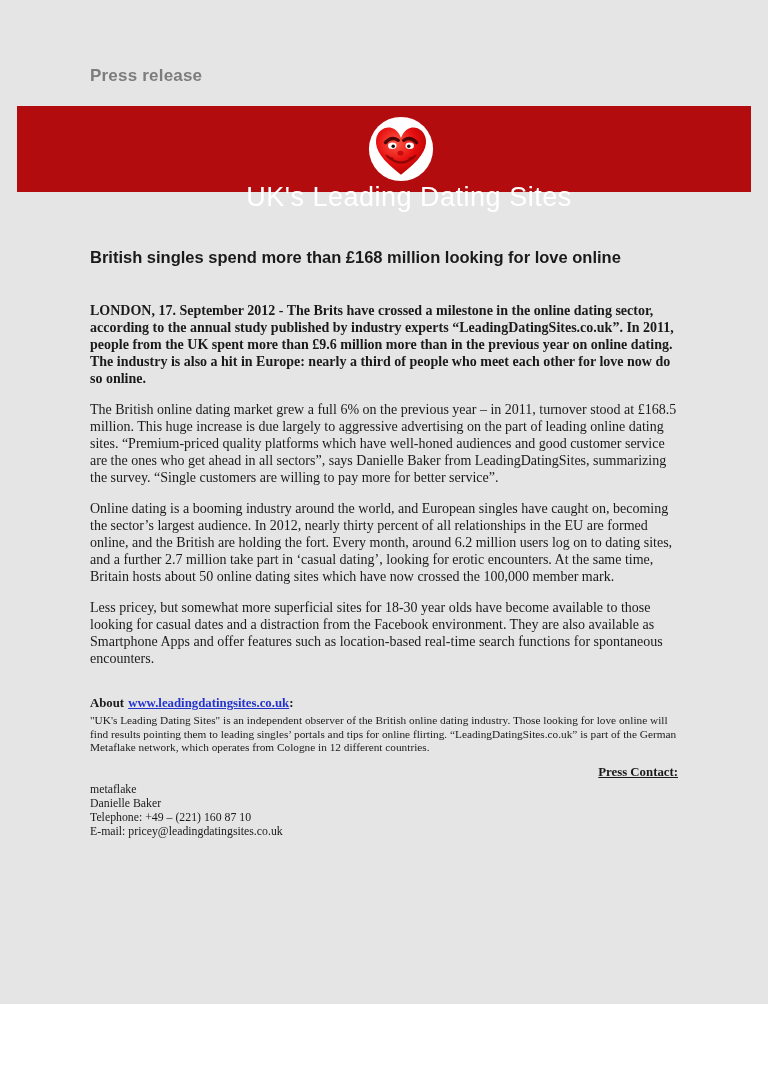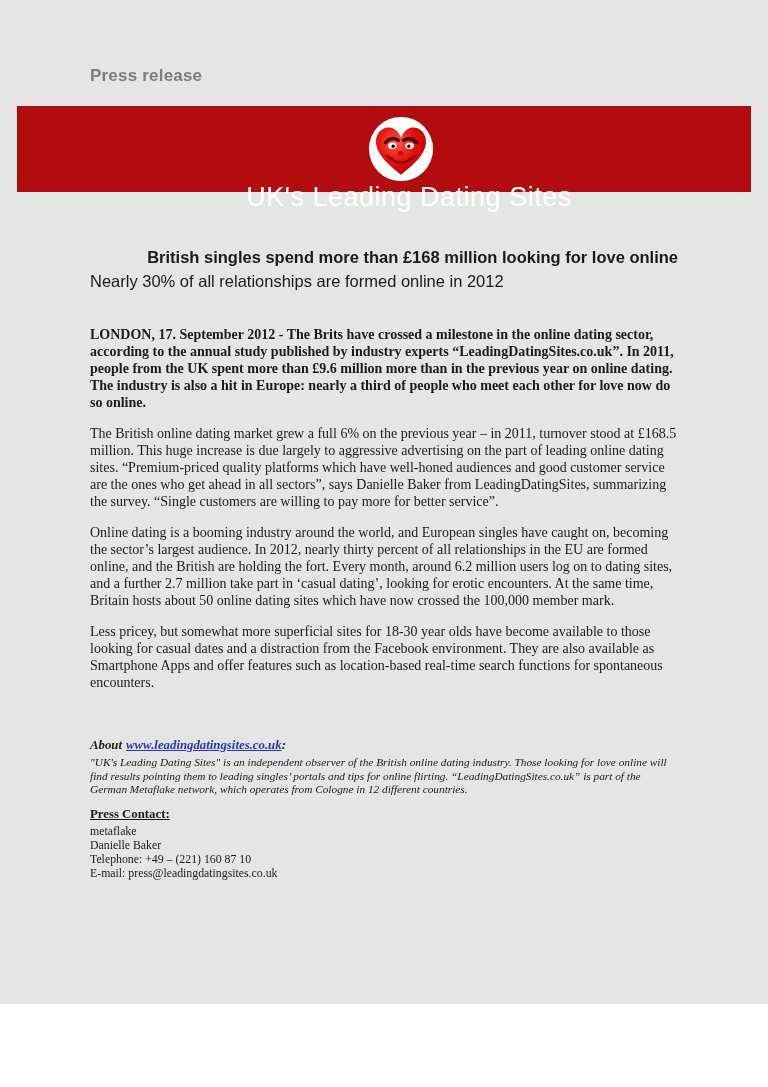--- a/index.html
+++ b/index.html
@@ -54,37 +54,36 @@
     top: 245px;
     left: 90px;
     width: 588px;
   }
   .headline {
     font-family: "Liberation Sans", sans-serif;
     font-weight: bold;
     font-size: 16.5px;
     line-height: 24px;
     margin: 0;
-    text-align: right;
   }
   .subhead {
     font-family: "Liberation Sans", sans-serif;
     font-weight: normal;
     font-size: 16.5px;
     line-height: 24px;
     margin: 0;
   }
   .paras { margin-top: 33px; }
   p.para {
     font-size: 14px;
     line-height: 17px;
     margin: 0 0 14px 0;
   }
   p.lead { font-weight: bold; margin-top: 10px; }
-  .about { margin-top: 46px; font-style: italic; }
+  .about { margin-top: 28px; }
   .about-heading {
     font-size: 12.8px;
     font-weight: bold;
     line-height: 16px;
   }
   .about-label { margin-right: 4px; }
   .about-link {
     color: #2333cc;
     font-weight: bold;
     text-decoration: underline;
@@ -94,20 +93,21 @@
     font-size: 11.3px;
     line-height: 13.6px;
     margin-top: 3px;
   }
   .contact-heading {
     margin-top: 9px;
     font-size: 12.8px;
     font-weight: bold;
     text-decoration: underline;
     line-height: 16px;
+    text-align: right;
   }
   .contact-lines {
     margin-top: 2px;
     font-size: 11.8px;
     line-height: 14px;
   }
 </style>
 </head>
 <body>
 
@@ -136,21 +136,20 @@
       <path d="M22,44.5 Q36,57 50,44.5" stroke="#8f0606" stroke-width="2.6" fill="none" stroke-linecap="round"></path>
       <path d="M20,43 Q23,46.5 27,46" stroke="#8f0606" stroke-width="1.6" fill="none" stroke-linecap="round"></path>
       <path d="M52,43 Q49,46.5 45,46" stroke="#8f0606" stroke-width="1.6" fill="none" stroke-linecap="round"></path>
     </svg>
     <div class="banner-title">UK's Leading Dating Sites</div>
   </div>
 
   <div class="content">
 
     <h1 class="headline">British singles spend more than £168 million looking for love online</h1>
-    <h2 class="subhead">Nearly 30% of all relationships are formed online in 2012</h2>
 
     <div class="paras">
       <p class="para lead">LONDON, 17. September 2012 - The Brits have crossed a milestone in the online dating sector, according to the annual study published by industry experts “LeadingDatingSites.co.uk”. In 2011, people from the UK spent more than £9.6 million more than in the previous year on online dating. The industry is also a hit in Europe: nearly a third of people who meet each other for love now do so online.</p>
       <p class="para">The British online dating market grew a full 6% on the previous year – in 2011, turnover stood at £168.5 million. This huge increase is due largely to aggressive advertising on the part of leading online dating sites. “Premium-priced quality platforms which have well-honed audiences and good customer service are the ones who get ahead in all sectors”, says Danielle Baker from LeadingDatingSites, summarizing the survey. “Single customers are willing to pay more for better service”.</p>
       <p class="para">Online dating is a booming industry around the world, and European singles have caught on, becoming the sector’s largest audience. In 2012, nearly thirty percent of all relationships in the EU are formed online, and the British are holding the fort. Every month, around 6.2 million users log on to dating sites, and a further 2.7 million take part in ‘casual dating’, looking for erotic encounters. At the same time, Britain hosts about 50 online dating sites which have now crossed the 100,000 member mark.</p>
       <p class="para">Less pricey, but somewhat more superficial sites for 18-30 year olds have become available to those looking for casual dates and a distraction from the Facebook environment. They are also available as Smartphone Apps and offer features such as location-based real-time search functions for spontaneous encounters.</p>
     </div>
 
     <div class="about">
       <div class="about-heading">
@@ -158,17 +157,17 @@
       </div>
       <div class="about-text">"UK's Leading Dating Sites" is an independent observer of the British online dating industry. Those looking for love online will find results pointing them to leading singles’ portals and tips for online flirting. “LeadingDatingSites.co.uk” is part of the German Metaflake network, which operates from Cologne in 12 different countries.</div>
     </div>
 
     <div class="contact-heading">Press Contact:</div>
 
     <div class="contact-lines">
       <div>metaflake</div>
       <div>Danielle Baker</div>
       <div>Telephone: +49 – (221) 160 87 10</div>
-      <div>E-mail: press@leadingdatingsites.co.uk</div>
+      <div>E-mail: pricey@leadingdatingsites.co.uk</div>
     </div>
 
   </div>
 </div>
 
 </body></html>

